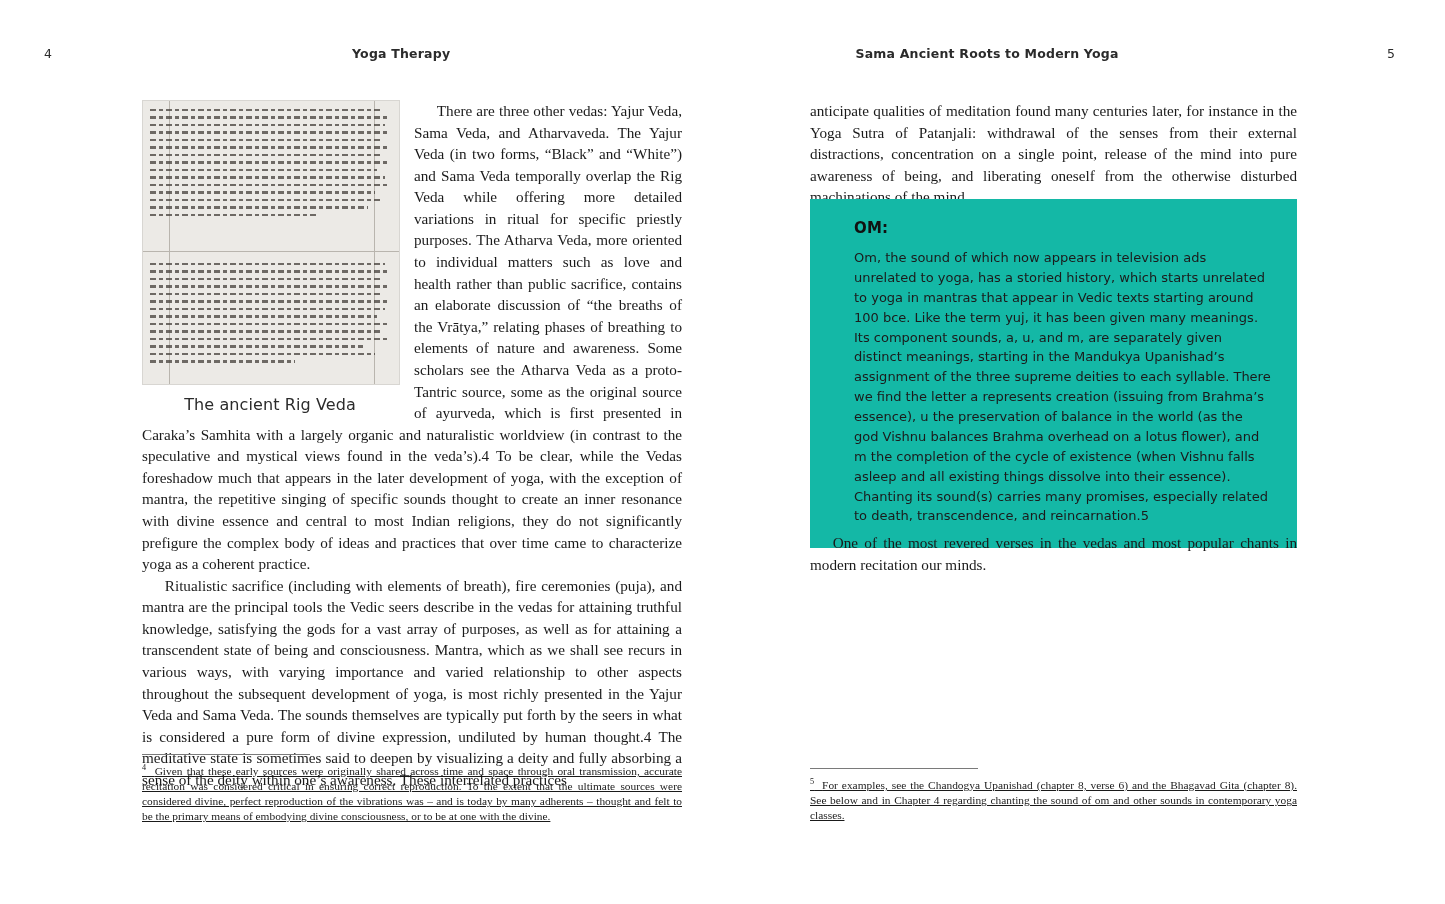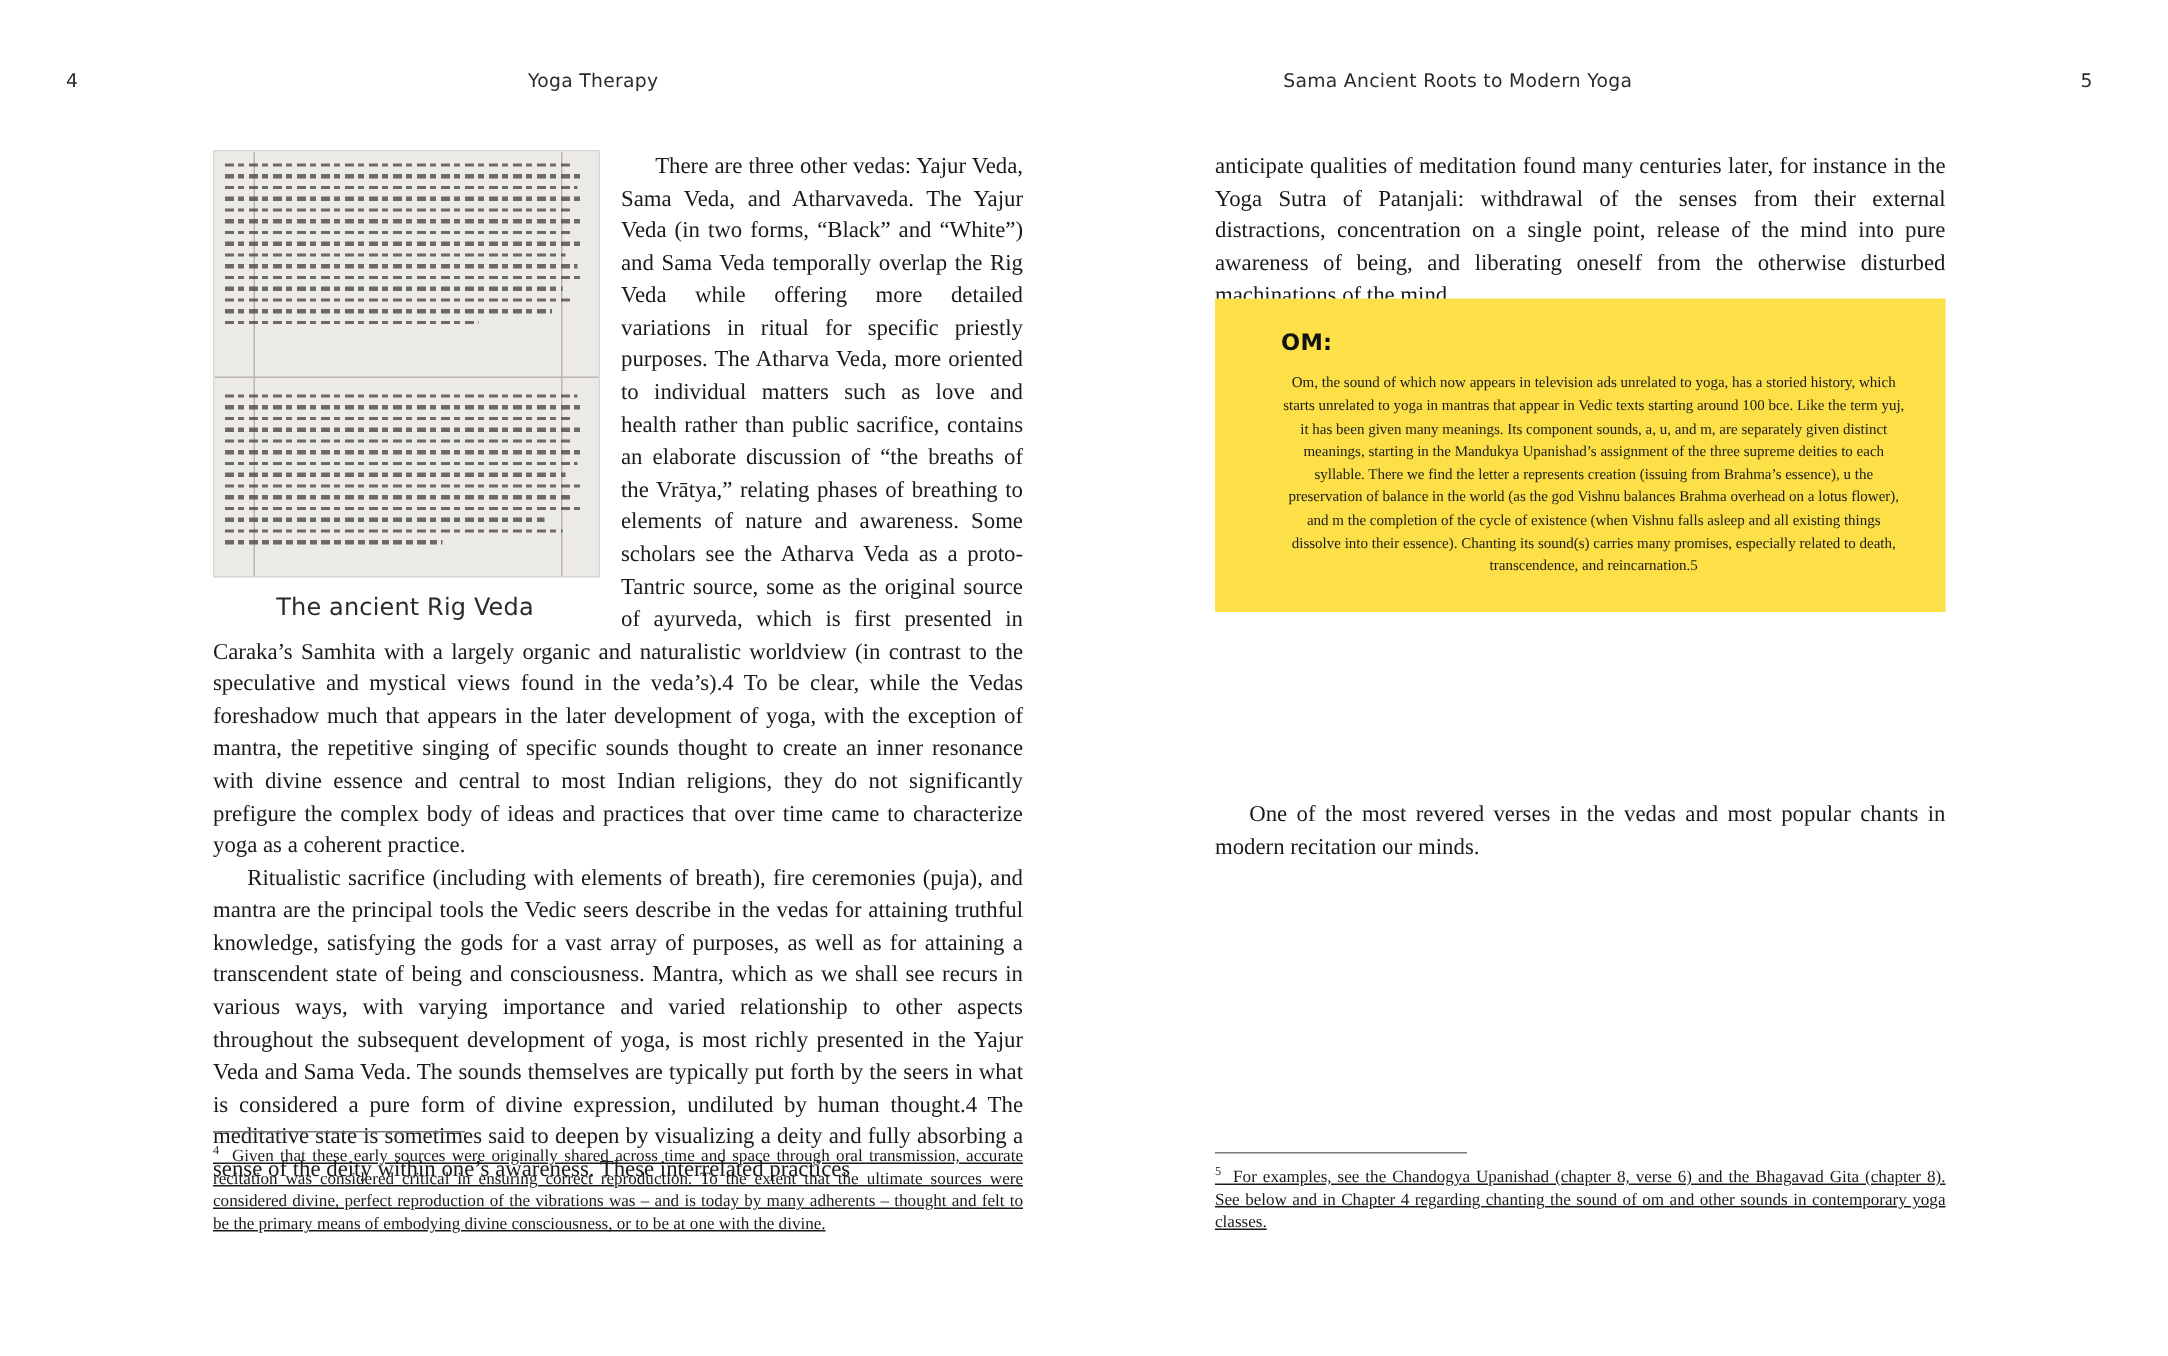--- a/index.html
+++ b/index.html
@@ -29,20 +29,21 @@
   }
 
   
   .runhead {
     position: absolute;
     top: 46px;
     font-family: "DejaVu Sans", sans-serif;
     font-size: 12.5px;
     color: #2b2b2b;
     letter-spacing: .2px;
+    font-weight: bold;
   }
   .folio {
     position: absolute;
     top: 46px;
     font-family: "DejaVu Sans", sans-serif;
     font-size: 12.5px;
     color: #2b2b2b;
   }
   .folio-left  { left: 44px; }
   .runhead-left{ left: 352px; }
@@ -169,38 +170,37 @@
     hyphens: auto;
   }
   .right-body p { margin: 0; text-indent: 0; }
 
   
   .callout {
     position: absolute;
     left: 810px;
     top: 199px;
     width: 487px;
-    background: #fde047;
+    background: #14b8a6;
     box-sizing: border-box;
     padding: 20px 26px 22px 44px;
     font-family: "DejaVu Sans", sans-serif;
   }
   .callout-title {
     font-size: 15px;
     font-weight: bold;
     color: #111;
     margin-bottom: 11px;
     letter-spacing: .2px;
   }
   .callout-body {
-    font-size: 10px;
+    font-size: 13px;
     line-height: 1.53;
     color: #1b1b1b;
-    text-align: center;
-    font-family: Liberation Serif, serif;
+    text-align: left;
   }
 
   .after-callout {
     position: absolute;
     left: 810px;
     top: 532px;
     width: 487px;
     font-size: 15.2px;
     line-height: 1.42;
     text-align: justify;

